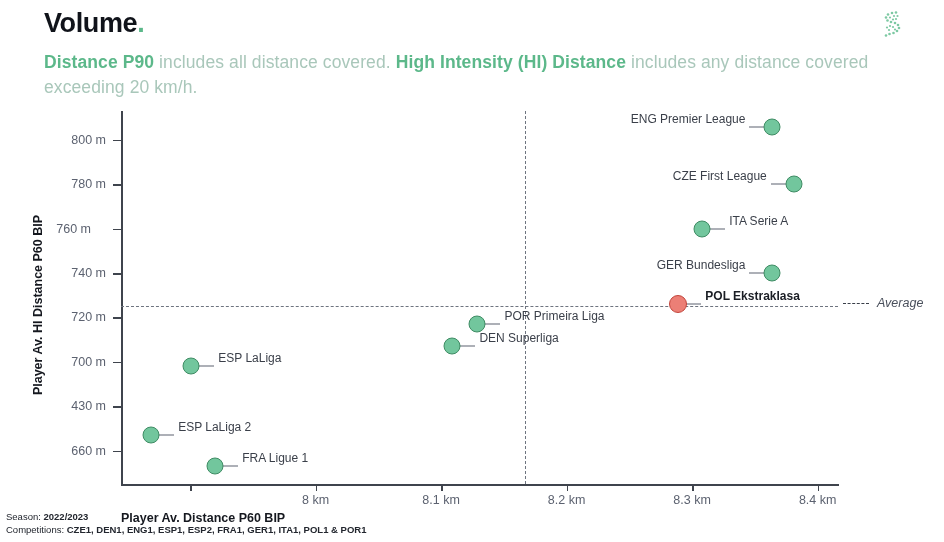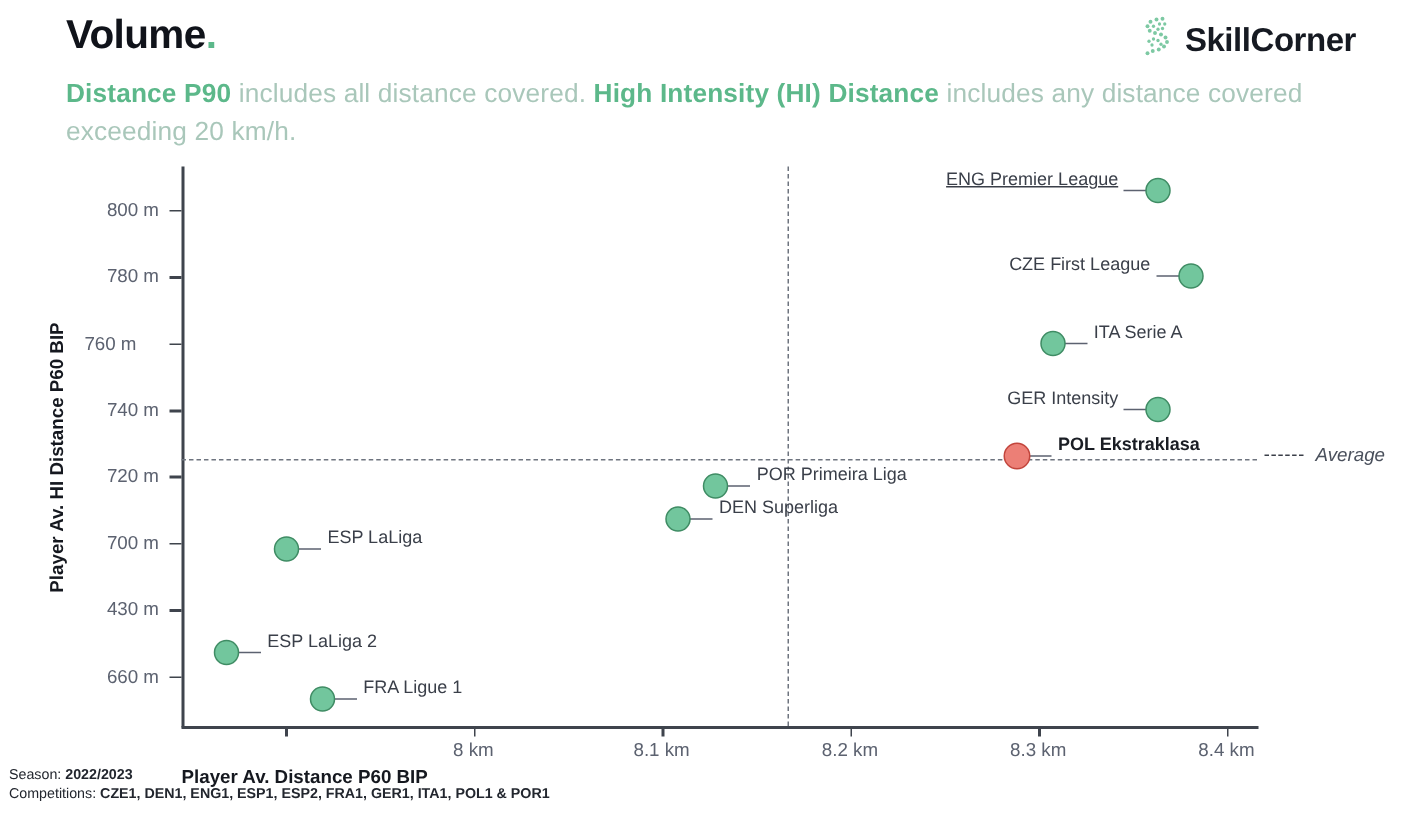--- a/index.html
+++ b/index.html
@@ -230,21 +230,20 @@
           <circle cx="14" cy="9" r="1.1"></circle>
             <circle cx="15.5" cy="6" r="1.1"></circle>
           <circle cx="8" cy="16" r="1.1"></circle>
             <circle cx="11" cy="17" r="1.1"></circle>
             <circle cx="13" cy="19.5" r="1.1"></circle>
           <circle cx="7" cy="20" r="1.1"></circle>
             <circle cx="5" cy="17.5" r="1.1"></circle>
         </g>
       </svg>
     </span>
-    <span id="brand-name">SkillCorner</span>
   </div>
 </div>
 
 <div id="subtitle"><b>Distance P90</b><span> includes all distance covered. </span><b>High Intensity (HI) Distance</b><span> includes any distance covered exceeding 20 km/h.</span></div>
 
 <div id="plot">
   <div class="axis-line" id="y-axis-line"></div>
   <div class="axis-line" id="x-axis-line"></div>
 
   <div id="y-axis-title">Player Av. HI Distance P60 BIP</div>
@@ -282,30 +281,30 @@
       <div class="tick xtick" style="left: 817.661px;"></div>
       <div class="xtick-label" style="left: 817.661px;">8.4 km</div>
     </div>
   <div id="avg-layer">
       <div class="avg-line-h" style="left: 121px; width: 717px; top: 306.381px;"></div>
       <div class="avg-line-v" style="left: 525.189px; top: 111px; height: 373px;"></div>
     </div>
   <div id="points-layer">
       <div class="leader" style="top: 126.542px; left: 749.472px; width: 16px;"></div>
       <div class="point" title="ENG Premier League" style="left: 772.472px; top: 126.542px;"></div>
-      <div class="point-label left" style="top: 118.542px; left: 745.472px; text-decoration: underline;">ENG Premier League</div>
+      <div class="point-label left" style="top: 118.542px; left: 745.472px;">ENG Premier League</div>
       <div class="leader" style="top: 184.268px; left: 770.811px; width: 16px;"></div>
       <div class="point" title="CZE First League" style="left: 793.811px; top: 184.268px;"></div>
       <div class="point-label left" style="top: 176.268px; left: 766.811px;">CZE First League</div>
       <div class="leader" style="top: 228.673px; left: 709.178px; width: 16px;"></div>
       <div class="point" title="ITA Serie A" style="left: 702.178px; top: 228.673px;"></div>
       <div class="point-label right" style="top: 220.673px; left: 729.178px;">ITA Serie A</div>
       <div class="leader" style="top: 273.077px; left: 749.472px; width: 16px;"></div>
       <div class="point" title="GER Bundesliga" style="left: 772.472px; top: 273.077px;"></div>
-      <div class="point-label left" style="top: 265.077px; left: 745.472px;">GER Intensity</div>
+      <div class="point-label left" style="top: 265.077px; left: 745.472px;">GER Bundesliga</div>
       <div class="leader" style="top: 304.161px; left: 685.329px; width: 16px;"></div>
       <div class="point highlight" title="POL Ekstraklasa" style="left: 678.329px; top: 304.161px;"></div>
       <div class="point-label right bold" style="top: 296.161px; left: 705.329px;">POL Ekstraklasa</div>
       <div class="leader" style="top: 324.143px; left: 484.49px; width: 16px;"></div>
       <div class="point" title="POR Primeira Liga" style="left: 477.49px; top: 324.143px;"></div>
       <div class="point-label right" style="top: 316.143px; left: 504.49px;">POR Primeira Liga</div>
       <div class="leader" style="top: 346.345px; left: 459.385px; width: 16px;"></div>
       <div class="point" title="DEN Superliga" style="left: 452.385px; top: 346.345px;"></div>
       <div class="point-label right" style="top: 338.345px; left: 479.385px;">DEN Superliga</div>
       <div class="leader" style="top: 366.327px; left: 198.294px; width: 16px;"></div>

